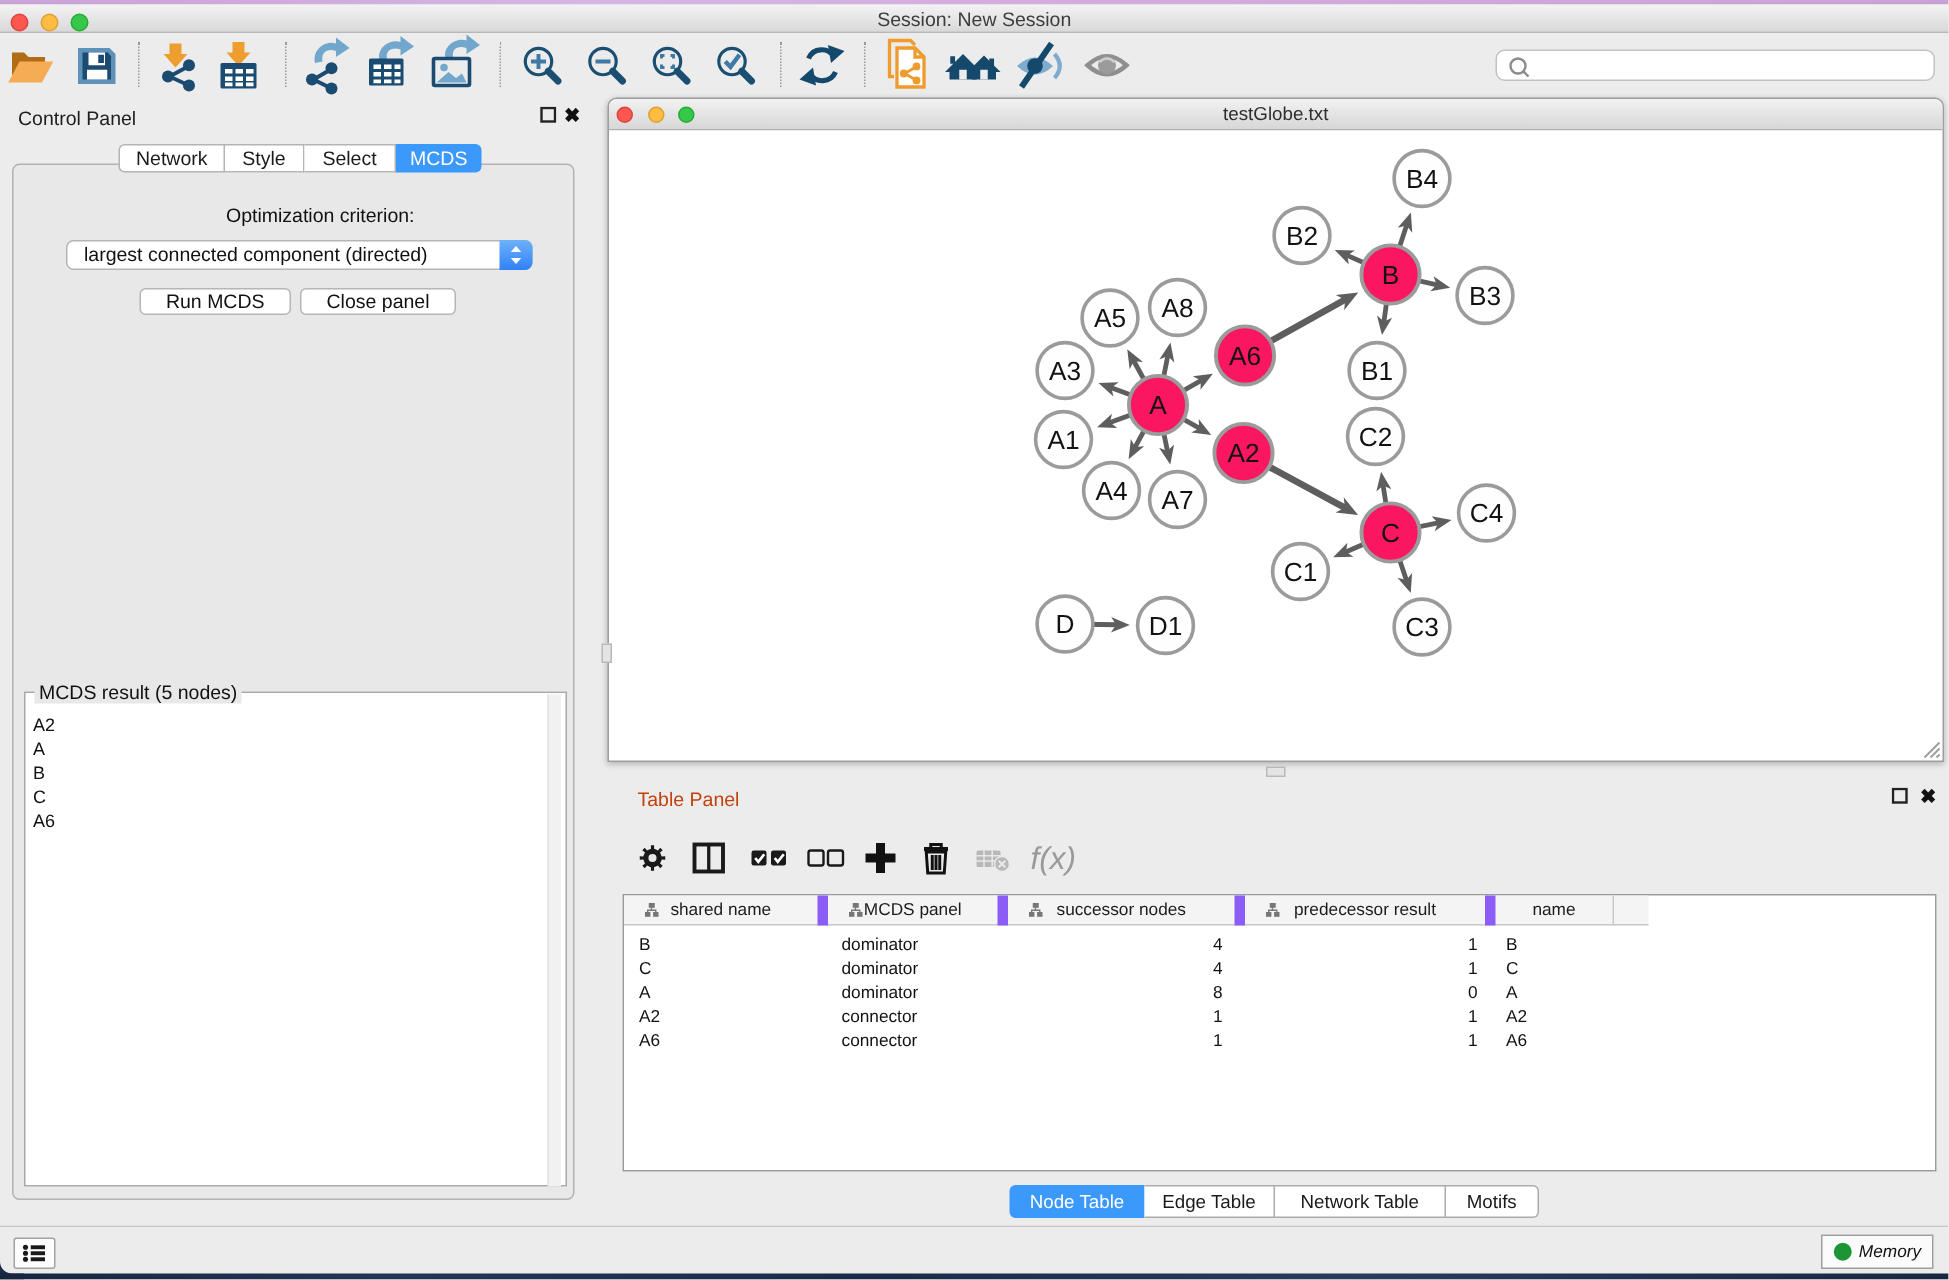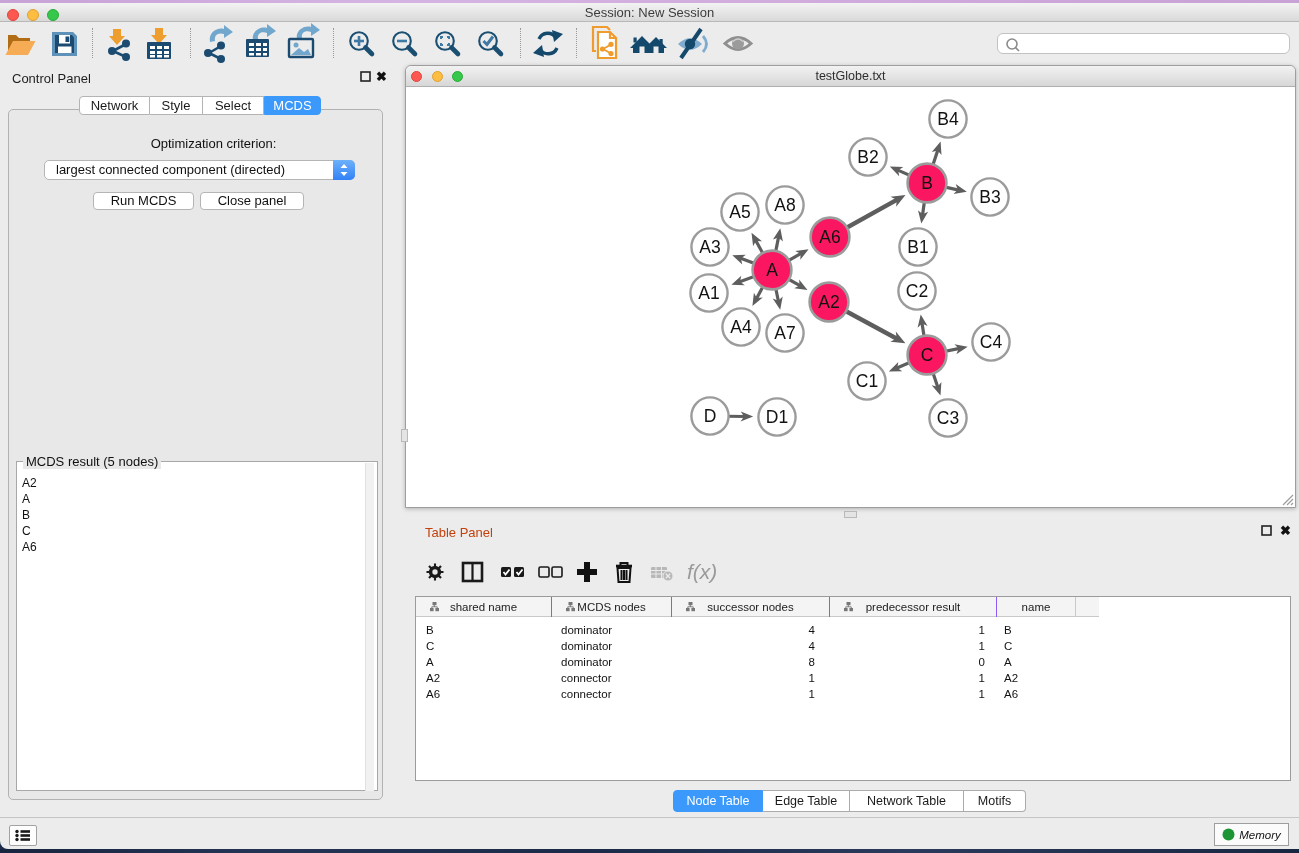--- a/index.html
+++ b/index.html
@@ -32,21 +32,21 @@
 #netwin{left:405px;top:65px;width:891px;height:443px;background:#fff;border:1px solid #9e9e9e;border-radius:6px 6px 0 0;box-shadow:0 1px 4px rgba(0,0,0,.25);}
 #nettitle{position:absolute;left:0;top:0;width:100%;height:21px;background:linear-gradient(#f2f2f2,#d7d7d7);border-bottom:1px solid #b0b0b0;border-radius:6px 6px 0 0;}
 .tl2{position:absolute;top:5px;width:11px;height:11px;border-radius:50%;}
 #netname{width:100%;text-align:center;font-size:12.5px;color:#2d2d2d;line-height:21px;}
 
 #tpanel{left:391px;top:519px;width:908px;height:298px;background:#ececec;}
 #tptitle{left:6px;top:6px;font-size:13px;color:#c2410c;margin-left:28px;}
 #ttoolbar{left:24px;top:36px;width:860px;height:38px;}
 #tbl{left:24px;top:77px;width:876px;height:185px;background:#fff;border:1px solid #9b9b9b;}
 #thead{position:absolute;left:0;top:0;width:683px;height:20px;background:#f4f4f4;border-bottom:1px solid #c9c9c9;font-size:11.5px;color:#1c1c1c;}
-.th{position:absolute;top:0;height:20px;line-height:20px;border-right:1px solid #8b5cf6;text-align:center;}
+.th{position:absolute;top:0;height:20px;line-height:20px;border-right:7px solid #8b5cf6;text-align:center;}
 .td{position:absolute;font-size:11.5px;color:#121212;height:16px;line-height:16px;}
 .btab{position:absolute;top:271px;height:22px;border:1px solid #ababab;background:#fff;font-size:12.5px;color:#1a1a1a;text-align:center;line-height:21px;}
 
 #statusbar{left:0;top:817px;width:1299px;height:32px;background:#ececec;border-top:1px solid #c6c6c6;border-bottom-left-radius:8px;}
 #listbtn{position:absolute;left:9px;top:7px;width:28px;height:21px;background:#fdfdfd;border:1px solid #a2a2a2;border-radius:2px;}
 #membtn{position:absolute;right:10px;top:5px;width:75px;height:23px;background:#fbfbfb;border:1px solid #9e9e9e;font-size:11.5px;color:#111;display:flex;align-items:center;justify-content:center;gap:4px;font-style:italic;}
 #navy{left:0;top:849px;width:1299px;height:4px;background:linear-gradient(90deg,#17253f,#243455 20%,#1a2a48 45%,#2a3a5c 70%,#182741);}
 text{font-family:"Liberation Sans",sans-serif;}
 </style></head><body>
 <div class="abs" id="purple"></div>
@@ -403,21 +403,21 @@
         </g>
    <circle cx="253" cy="23" r="5" fill="#8f8f8f" stroke="#e8e8e8" stroke-width="1"></circle>
    <path d="M250.8 20.8 l4.4 4.4 M255.2 20.8 l-4.4 4.4" stroke="#e8e8e8" stroke-width="1.4"></path>
   </g>
 
   <text x="272" y="26" font-family="Liberation Serif,serif" font-style="italic" font-size="21" fill="#9a9a9a">f(x)</text>
  </svg>
  <div class="abs" id="tbl">
   <div id="thead">
    <div class="th" style="left:0;width:136px;">shared name</div>
-   <div class="th" style="left:136px;width:120px;">MCDS nodes</div>
+   <div class="th" style="left:136px;width:120px;">MCDS panel</div>
    <div class="th" style="left:256px;width:158px;">successor nodes</div>
    <div class="th" style="left:414px;width:167px;">predecessor result</div>
    <div class="th" style="left:581px;width:79px;border-right:1px solid #c9c9c9;">name</div>
   </div>
   <svg width="680" height="20" style="position:absolute;left:0;top:0;pointer-events:none">
    <g fill="#777">
     <g transform="translate(14,5)">
             <rect x="2.5" y="0" width="4" height="3.2"></rect>
             <rect x="0" y="6" width="3.6" height="3.2"></rect>
             <rect x="5.4" y="6" width="3.6" height="3.2"></rect>

